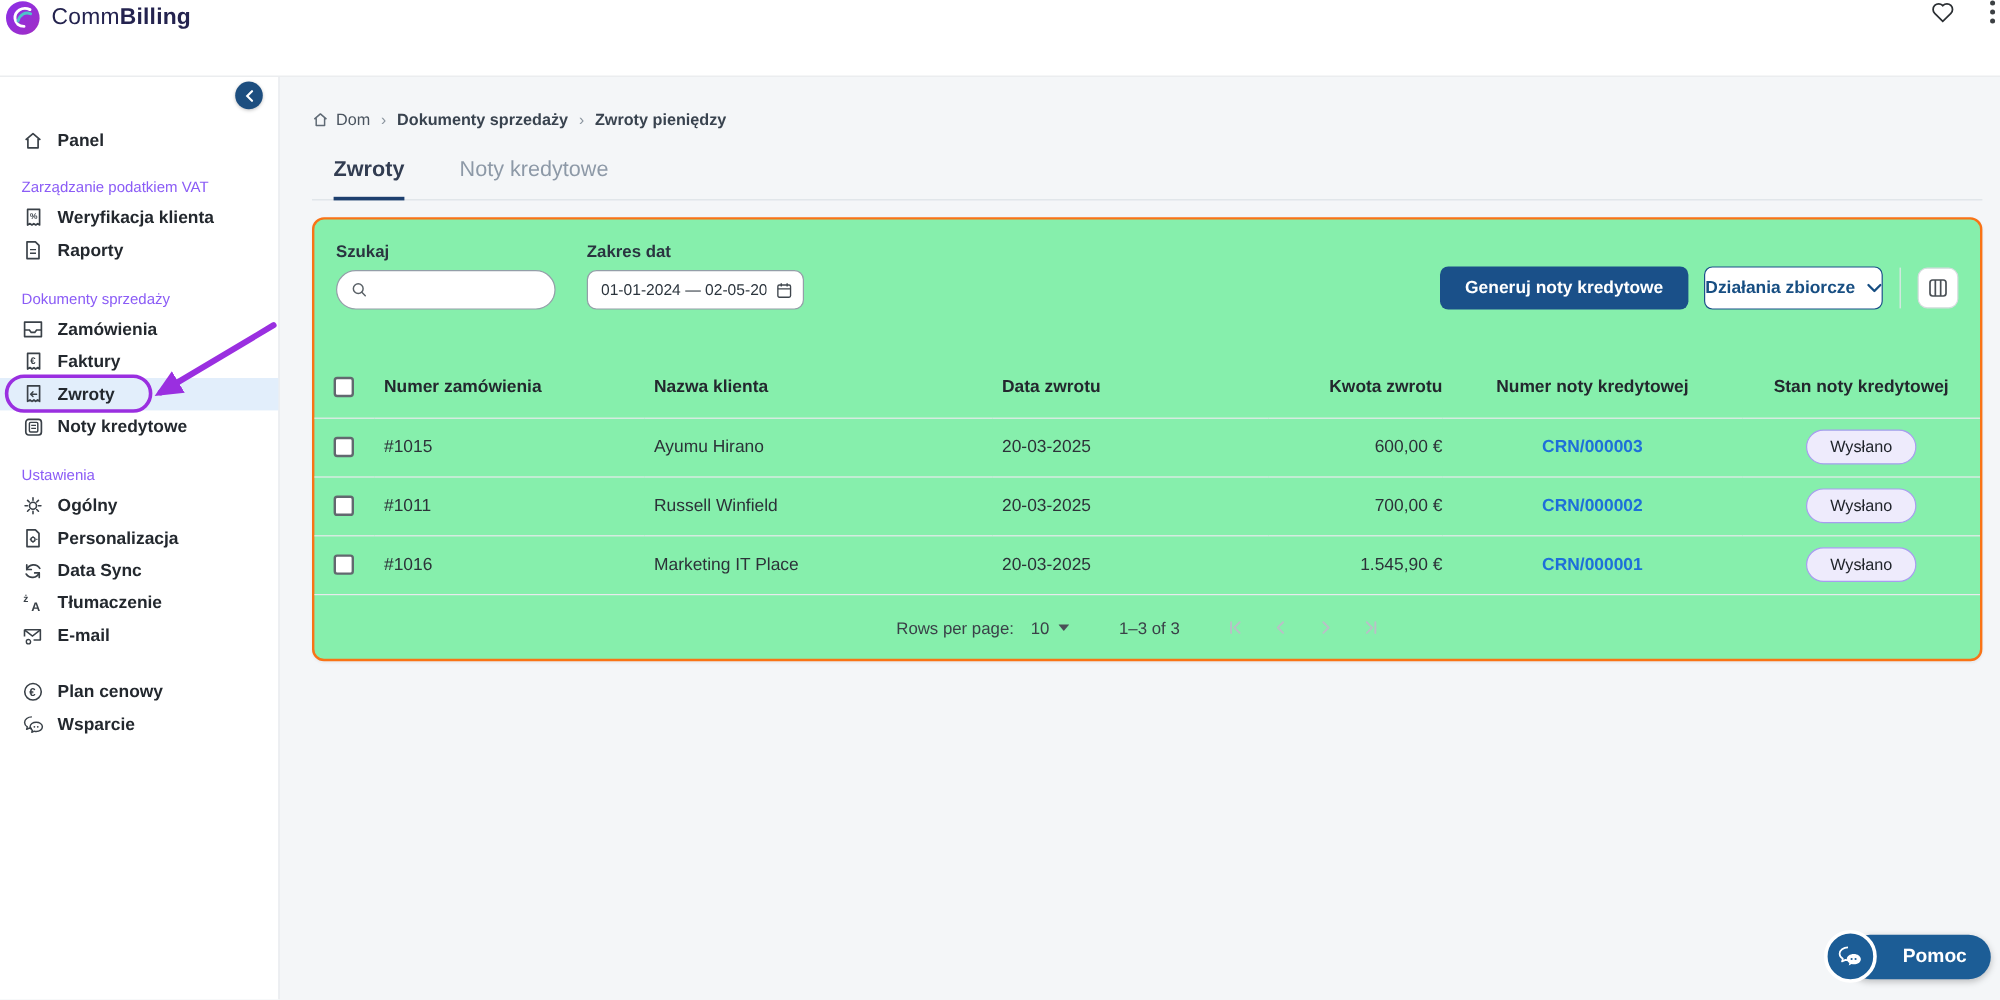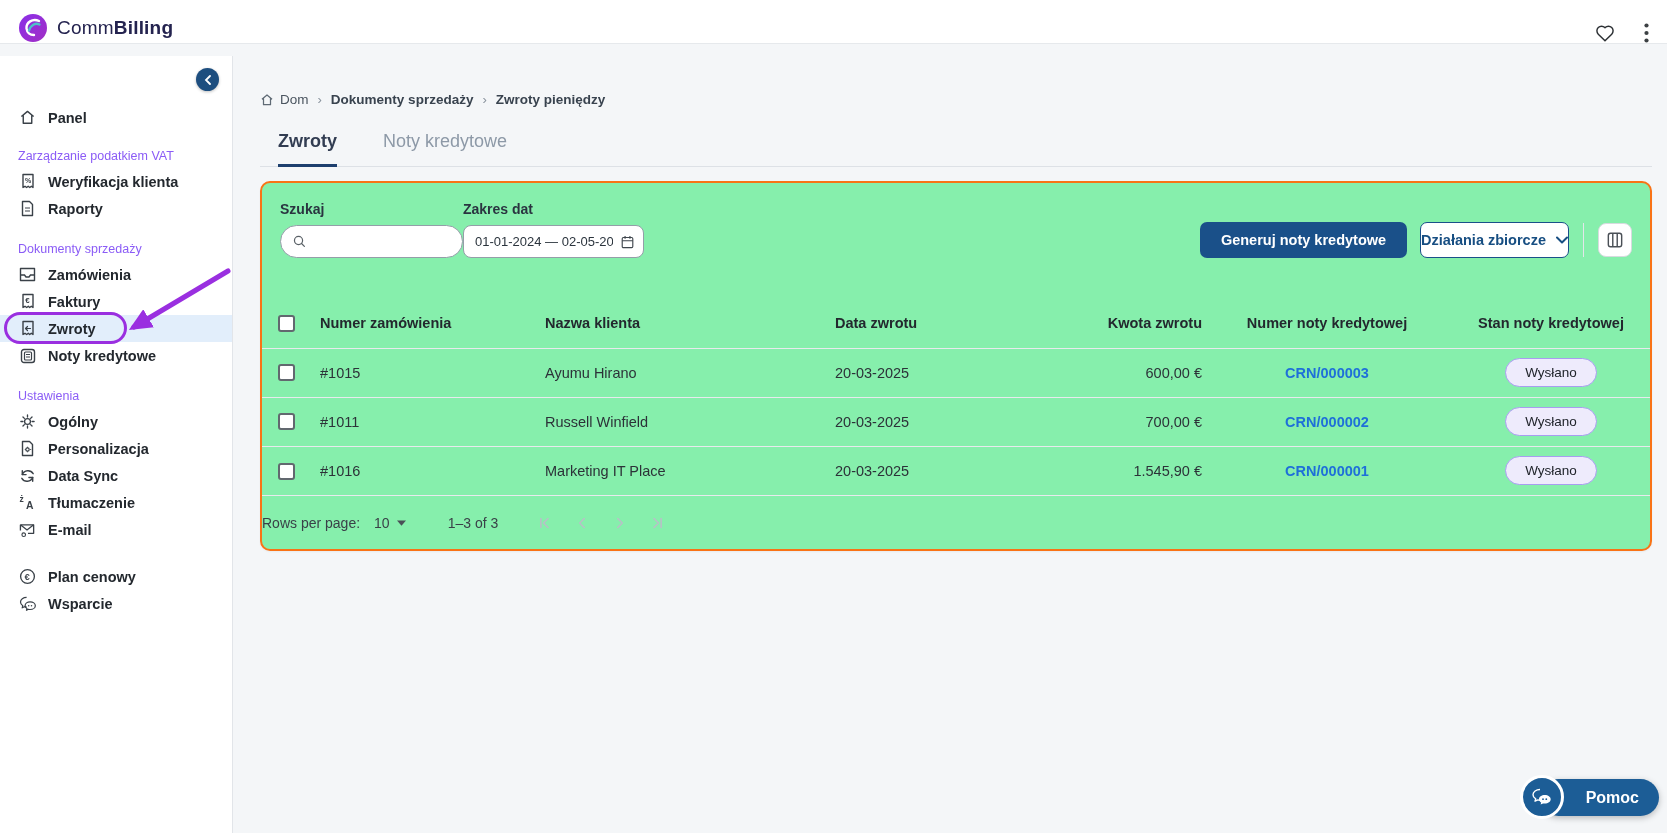--- a/index.html
+++ b/index.html
@@ -1,21 +1,21 @@
 <!DOCTYPE html>
 <html><head>
 <meta charset="utf-8">
 <style>
   * { margin:0; padding:0; box-sizing:border-box; }
   html,body { width:1667px; height:833px; overflow:hidden; }
   body { font-family:"Liberation Sans", sans-serif; background:#f4f6f8; position:relative; color:#2c3238; }
 
   
-  .topbar { position:absolute; top:0; left:0; right:0; height:44px; background:#fff;
-            border-bottom:1px solid #e6e9ec; display:flex; align-items:flex-end; padding:0 18px; z-index:20; }
+  .topbar { position:absolute; top:0; left:0; right:0; height:64px; background:#fff;
+            border-bottom:1px solid #e6e9ec; display:flex; align-items:flex-start; padding:0 4px; z-index:20; }
   .brand { display:flex; align-items:center; gap:9px; }
   .brand-text { font-size:19px; color:#24234f; letter-spacing:.2px; }
   .brand-text .b1 { font-weight:400; }
   .brand-text .b2 { font-weight:800; }
   .topbar-right { margin-left:auto; display:flex; align-items:center; gap:28px; }
   .icon-btn { background:none; border:none; cursor:pointer; display:flex; align-items:center; }
 
   
   .sidebar { position:absolute; top:56px; left:0; bottom:0; width:233px; background:#fff;
              border-right:1px solid #e2e5e9; z-index:15; overflow:visible; }
@@ -45,21 +45,21 @@
   .tab { font-size:18px; padding-bottom:12px; cursor:pointer; }
   .tab.active { color:#323d52; font-weight:600; border-bottom:3px solid #1d3f6e; margin-bottom:-1px; }
   .tab.inactive { color:#8d99a7; font-weight:400; }
 
   .card { margin-top:14px; background:#86efac; border:2px solid #f97316; border-radius:10px;
           box-shadow:0 1px 2px rgba(20,40,60,.05); }
 
   
   .filters { display:flex; align-items:flex-end; padding:18px 18px 16px; }
   .field { display:flex; flex-direction:column; gap:8px; }
-  .field + .field { }
+  .field + .field { margin-left:26px; }
   .field label { font-size:14px; font-weight:600; color:#2a3440; }
   .inp { display:flex; align-items:center; gap:8px; height:33px; border:1px solid #949ea8; background:#fff; }
   .inp-search { width:183px; border-radius:17px; padding:0 10px 0 12px; }
   .inp-search input { border:none; outline:none; width:100%; font-size:13.5px; font-family:inherit; background:transparent; }
   .inp-date { width:181px; border-radius:8px; padding:0 9px 0 11px; cursor:pointer; }
   .inp-date input { border:none; outline:none; width:100%; font-size:13px; color:#2b343d; font-family:inherit; background:transparent; cursor:pointer; }
   .actions { margin-left:auto; display:flex; align-items:center; }
   .btn-primary { height:36px; padding:0 21px; background:#1a5089; color:#fff; border:none; border-radius:7px;
                  font-size:14.5px; font-weight:700; font-family:inherit; cursor:pointer; }
   .btn-outline { height:36px; margin-left:13px; padding:0 0; background:#fff; color:#174e82;
@@ -82,21 +82,21 @@
   .c-crn  { width:250px; text-align:center; }
   .c-st   { text-align:center; }
   .cb { display:inline-block; width:17px; height:17px; border:2px solid #62686f; border-radius:3px;
         background:#fff; cursor:pointer; vertical-align:middle; }
   .link { color:#1e6fd9; font-weight:700; text-decoration:none; cursor:pointer; }
   .badge { display:inline-block; padding:6px 19px; background:#eeebfc; border:1px solid #a89df0;
            border-radius:16px; font-size:13.5px; color:#20242b; }
 
   
   .tfoot { border-top:1px solid #e8eaed; height:54px; display:flex; align-items:center;
-           justify-content:flex-start; padding-right:14px; font-size:14px; color:#3a4148; }
+           justify-content:center; padding-right:14px; font-size:14px; color:#3a4148; }
   .rpp-label { margin-right:14px; }
   .rpp-select { display:flex; align-items:center; gap:7px; cursor:pointer; }
   .range { margin:0 38px 0 42px; }
   .pager { display:flex; align-items:center; gap:22px; }
   .pg-btn { background:none; border:none; cursor:default; display:flex; align-items:center; }
 
   
   .help { position:absolute; right:8px; bottom:17px; height:37px; background:#1c5d96; border:none;
           border-radius:19px; color:#fff; font-size:16px; font-weight:600; font-family:inherit;
           padding:0 20px 0 46px; cursor:pointer; box-shadow:0 2px 6px rgba(0,0,0,.25); z-index:25; }

